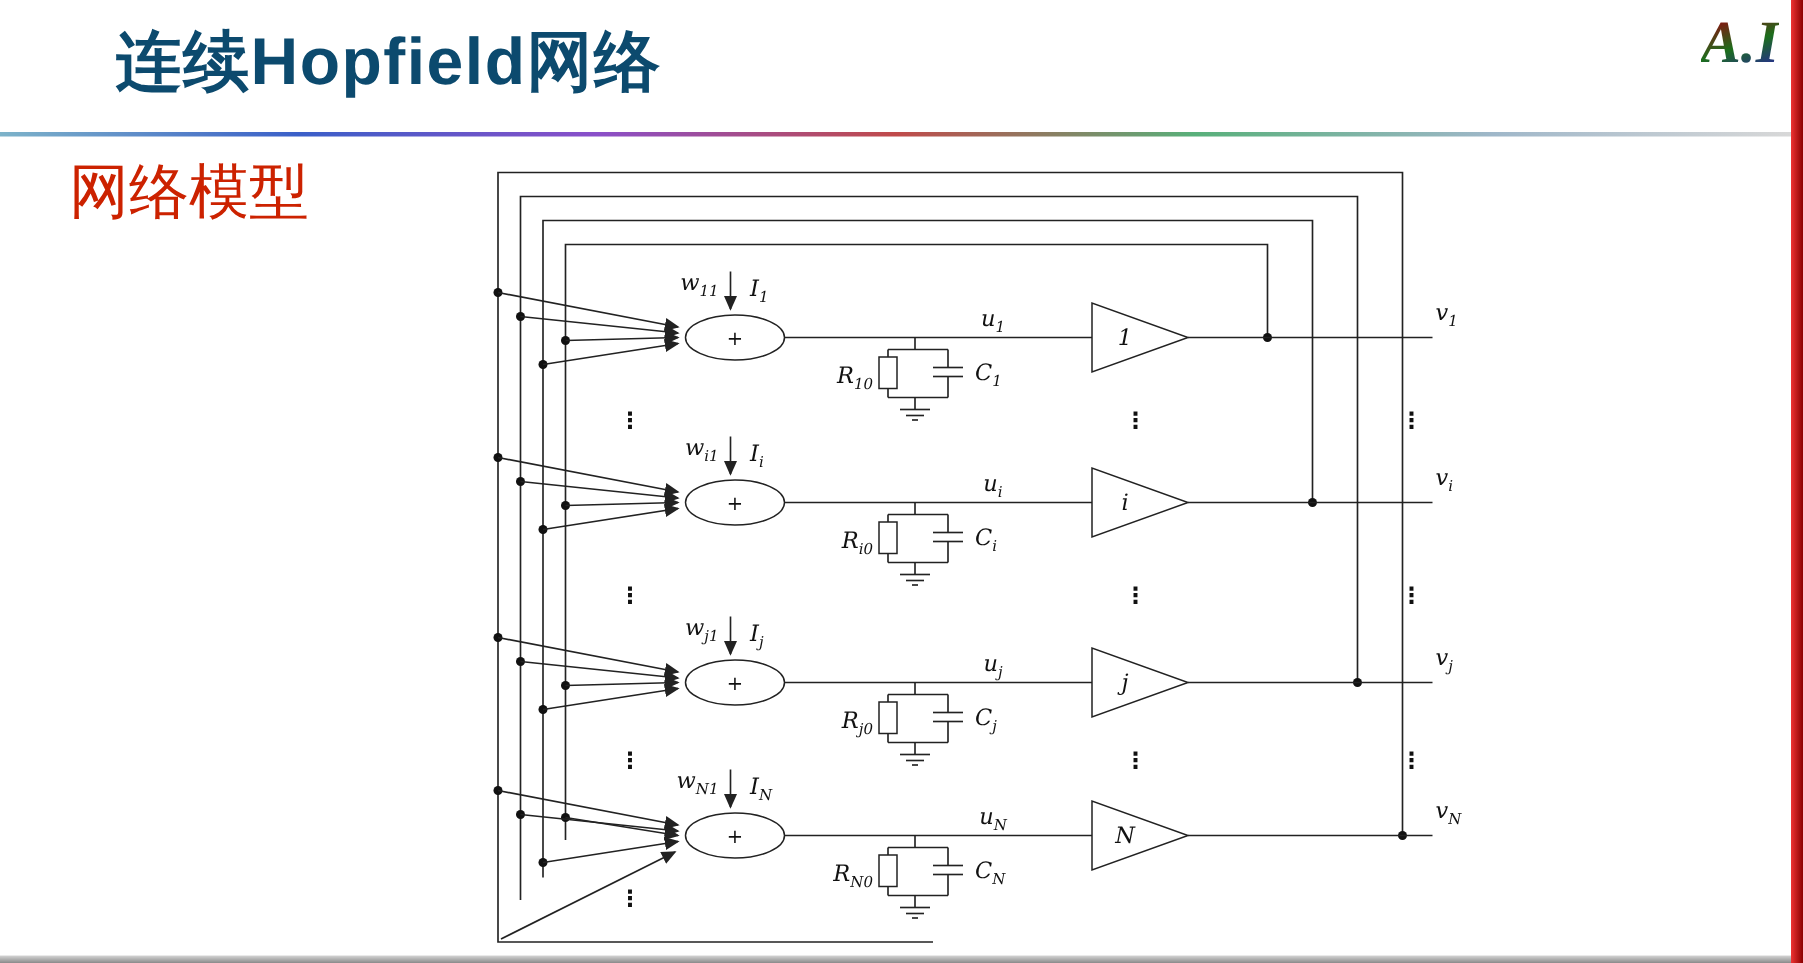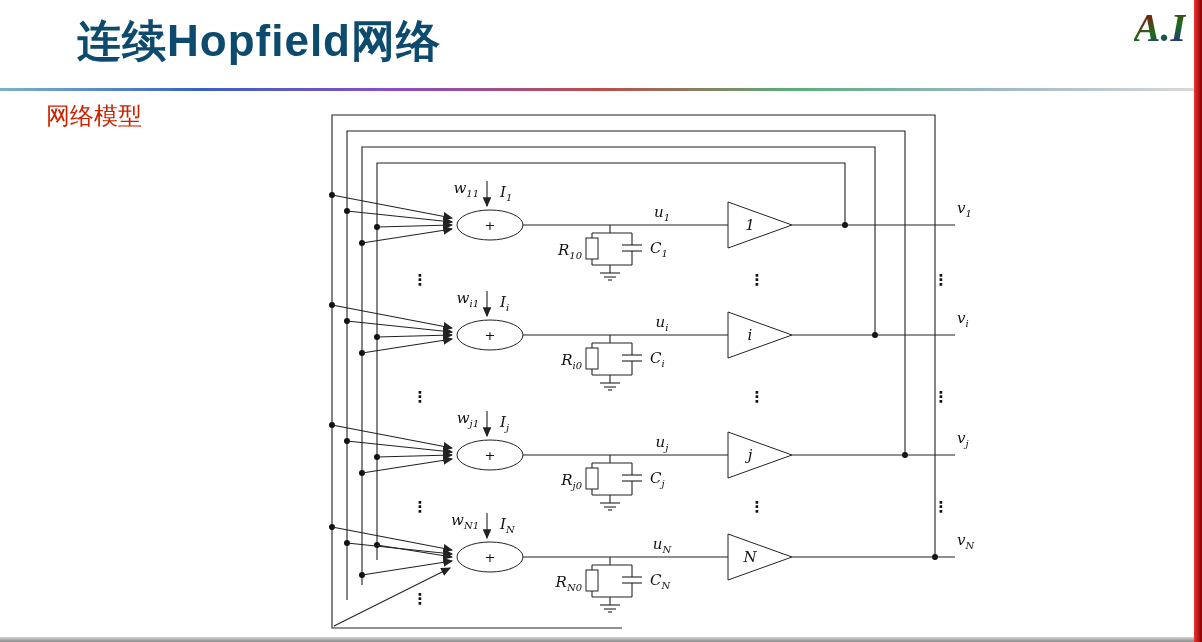--- a/index.html
+++ b/index.html
@@ -12,21 +12,21 @@
     font-size:44px; font-weight:bold; color:#0c4a6e; letter-spacing:1px;
     font-family:"Liberation Sans", sans-serif;
     margin-left:22px;
   }
   .rainbow {
     position:absolute; left:0; top:88px; width:1194px; height:3px;
     background:linear-gradient(90deg,#7db3c9,#3a5fc8,#8a4fc9,#c04a4a,#58b07a,#9fb7c9,#d8d8d8);
   }
   .subtitle {
     position:absolute; left:46px; top:100px;
-    font-size:24px; color:#cc2200;
+    font-size:40px; color:#cc2200;
     font-family:"Liberation Serif", serif;
   }
   .logo {
     position:absolute; right:16px; top:4px;
     font-size:40px; font-weight:bold; font-style:italic;
     font-family:"Liberation Serif", serif;
     background:linear-gradient(160deg,#8a1010 20%,#1c6e1c 55%,#27279a 90%);
     -webkit-background-clip:text; background-clip:text; color:transparent;
   }
   .right-bar {

